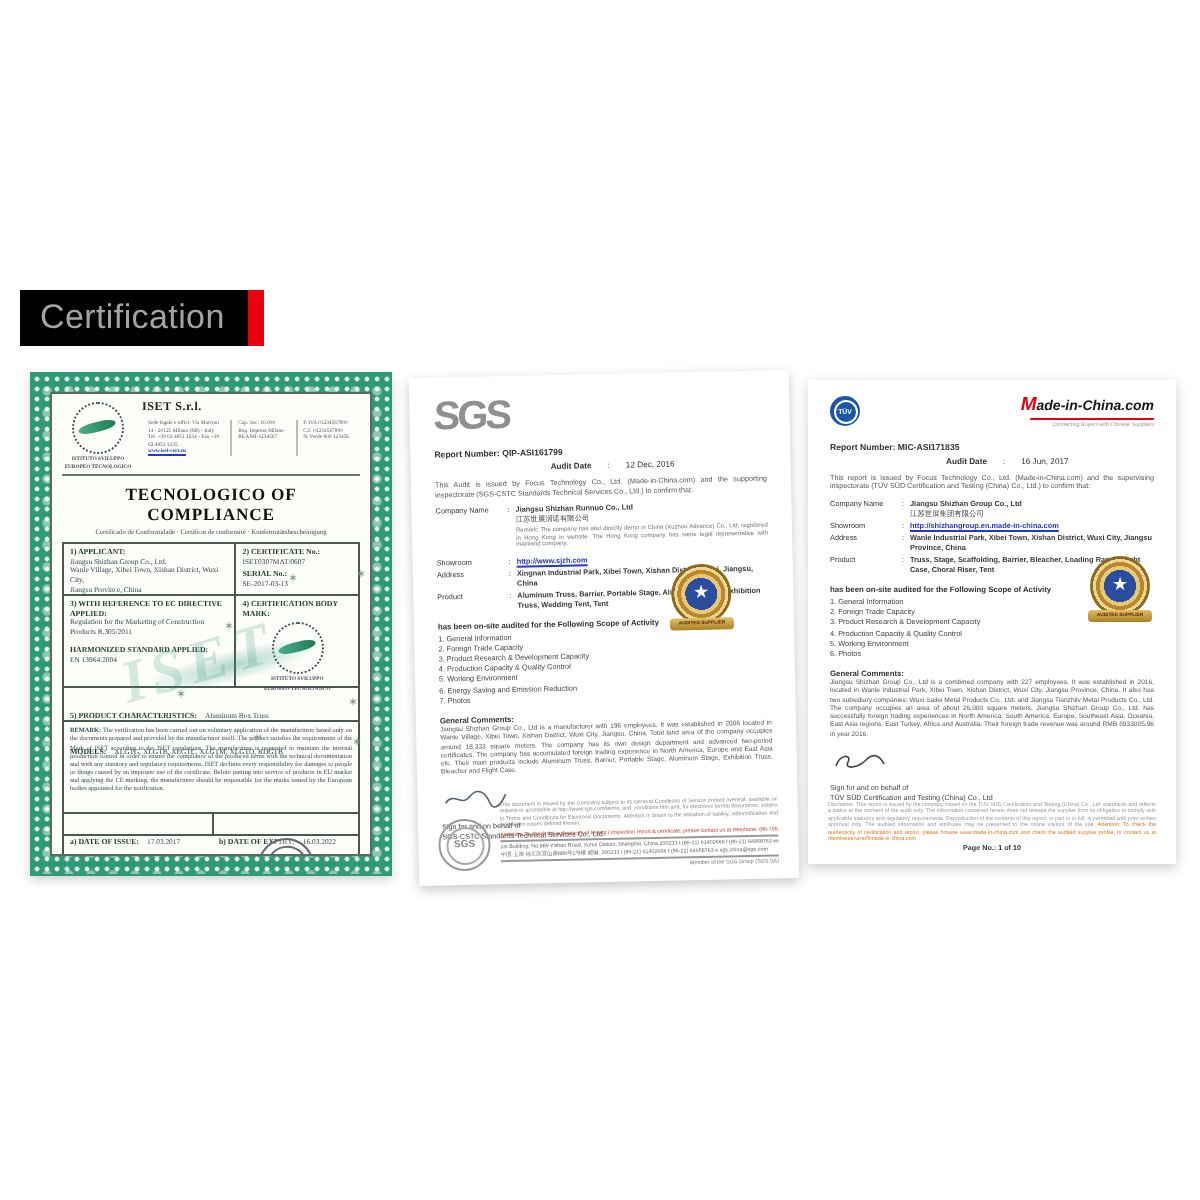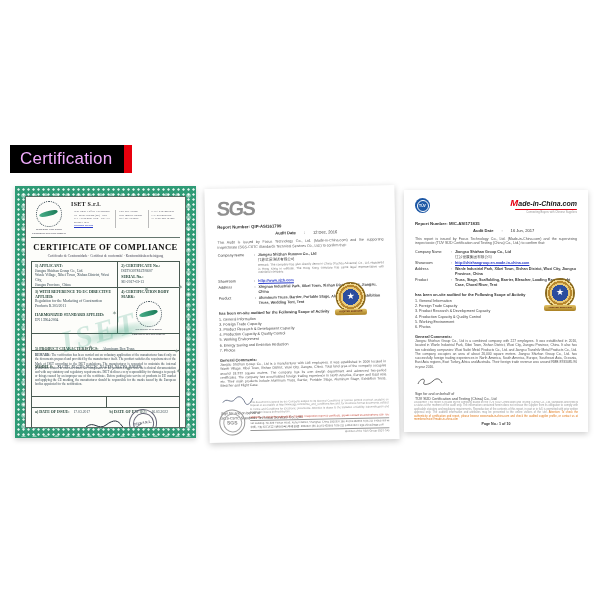--- a/index.html
+++ b/index.html
@@ -1,20 +1,20 @@
 <!DOCTYPE html>
 <html><head>
 <meta charset="utf-8">
 <style>
   html,body{margin:0;padding:0;}
   body{width:600px;height:600px;background:#ffffff;font-family:"Liberation Sans",sans-serif;position:relative;overflow:hidden;}
   .stage{position:absolute;inset:0;}
 
   
-  .cap{position:absolute;left:10px;top:145px;height:28px;background:#000;color:#f0abfc;
+  .cap{position:absolute;left:10px;top:145px;height:28px;background:#000;color:#a3a3a3;
        display:flex;align-items:center;padding:0 0 0 10px;font-size:17px;letter-spacing:.2px;}
   .cap-text{padding-right:12px;}
   .cap-accent{width:8px;height:28px;background:#e8000d;}
 
   
   .j{text-align:justify;}
   .lnk{color:#2437c8;text-decoration:underline;font-weight:bold;}
 
   
   .cert-left{position:absolute;left:15px;top:186px;width:181px;height:252px;background:#2f9b76;
@@ -156,21 +156,21 @@
             </div>
             <div class="cl-ic3">
               <div>P. IVA 01234567890</div>
               <div>C.F. 01234567890</div>
               <div>N. Verde 800 123456</div>
             </div>
           </div>
         </div>
       </div>
 
-      <div class="cl-title">CERTIFICATE OF COMPLIANCE</div>
+      <div class="cl-title">TECNOLOGICO OF COMPLIANCE</div>
       <div class="cl-sub">Certificado de Conformidade · Certificat de conformité · Konformitätsbescheinigung</div>
 
       <div class="cl-grid">
         <div class="cl-r" style="height:26px;">
           <div class="cl-c" style="width:58%;">
             <div class="cl-lab">1) APPLICANT:</div>
             <div class="cl-val">Jiangsu Shizhan Group Co., Ltd.</div>
             <div class="cl-val">Wanle Village, Xibei Town, Xishan District, Wuxi City,</div>
             <div class="cl-val">Jiangsu Province, China</div>
           </div>

